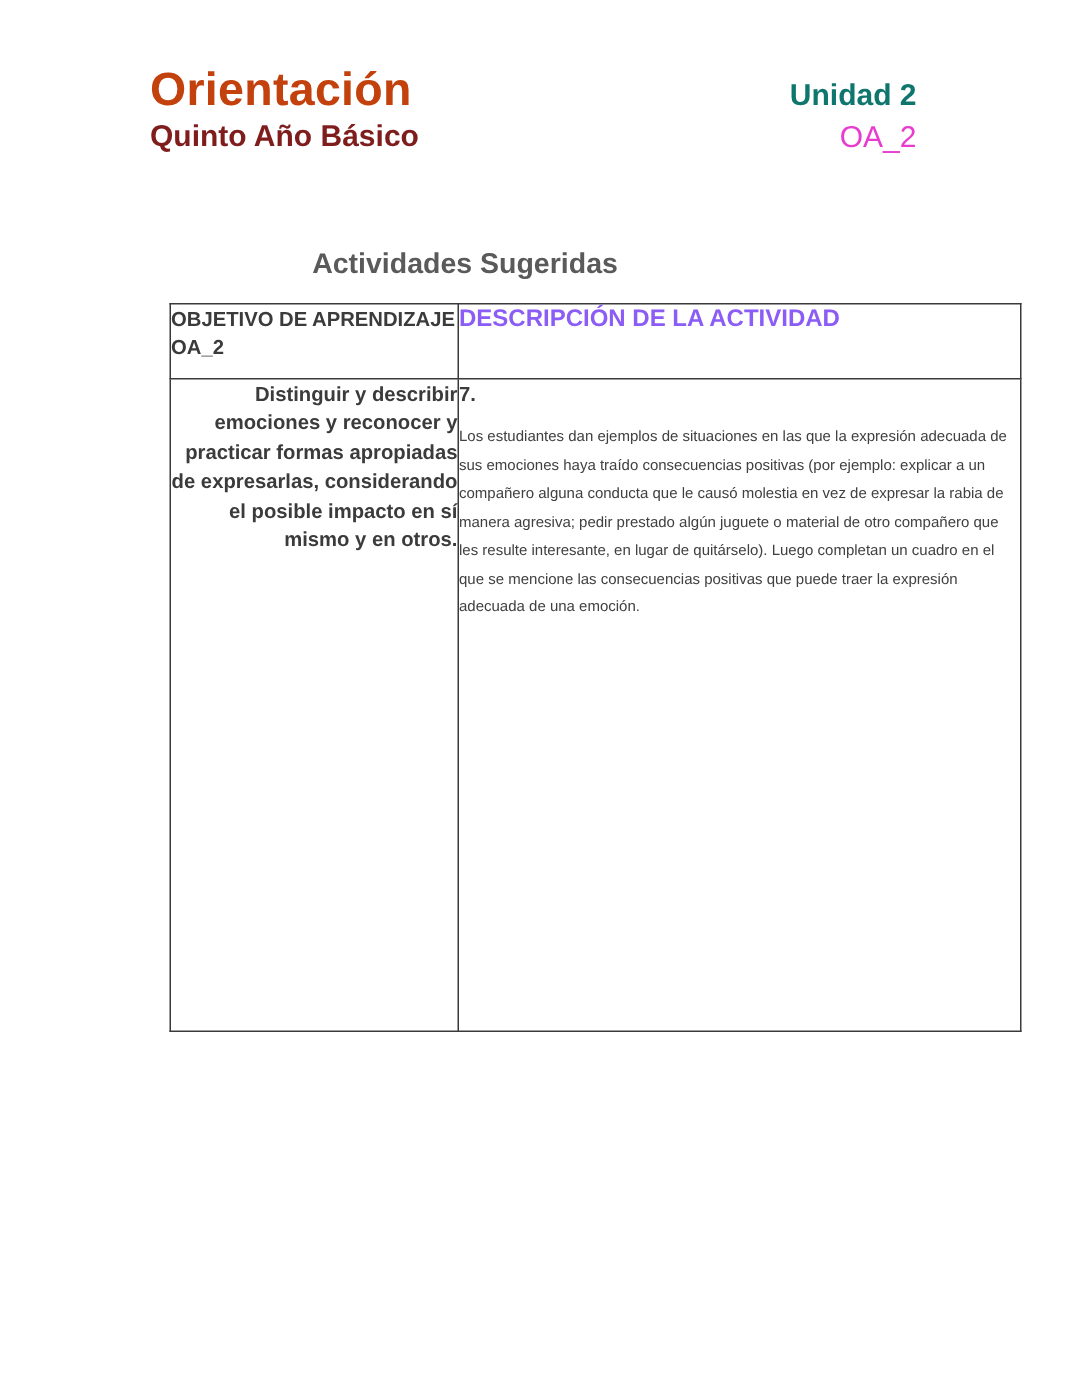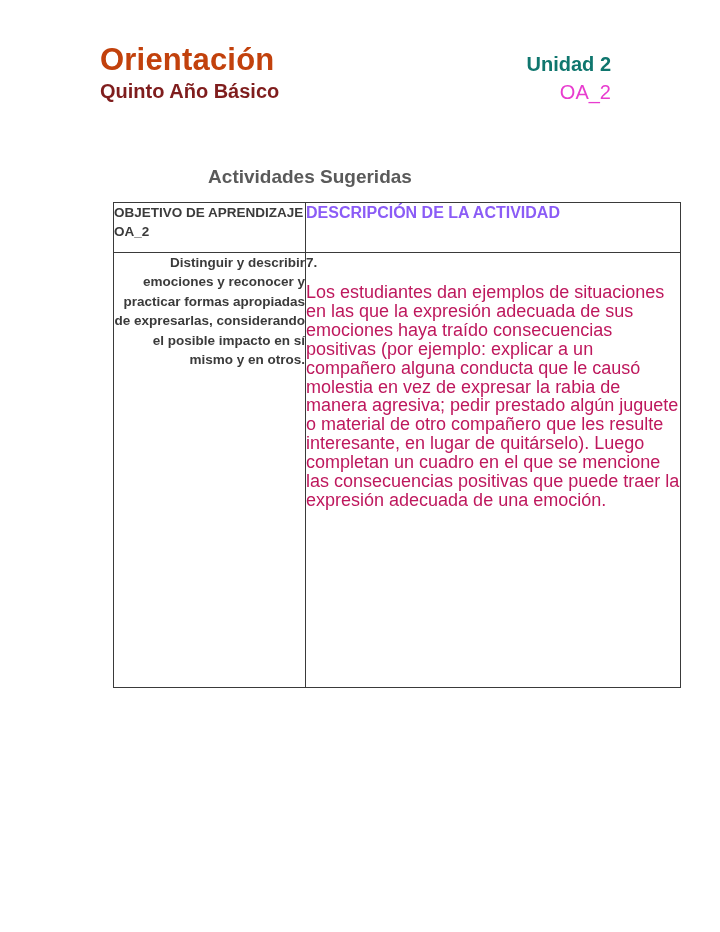--- a/index.html
+++ b/index.html
@@ -49,21 +49,21 @@
       font-size: 16px; font-weight: bold; color: #8b5cf6; line-height: 19px;
     }
     td.objective {
       padding: 1px 6px 0 6px;
       font-size: 13.5px; font-weight: bold; color: #3b3b3b; line-height: 19.4px; text-align: right;
     }
     td.description { padding: 1px 5px 0 6px; color: #4a4a4a; }
     .act-number { font-size: 13.5px; font-weight: bold; color: #3b3b3b; line-height: 19px; }
     .act-text {
       margin-top: 11px;
-      font-size: 18px; line-height: 18.9px; color: #be185d;
+      font-size: 10px; line-height: 18.9px; color: #404040;
     }
   </style>
 </head>
 <body>
 
 <div class="title">Orientación</div>
 <div class="subtitle">Quinto Año Básico</div>
 <div class="unit">Unidad 2</div>
 <div class="oa">OA_2</div>
 

